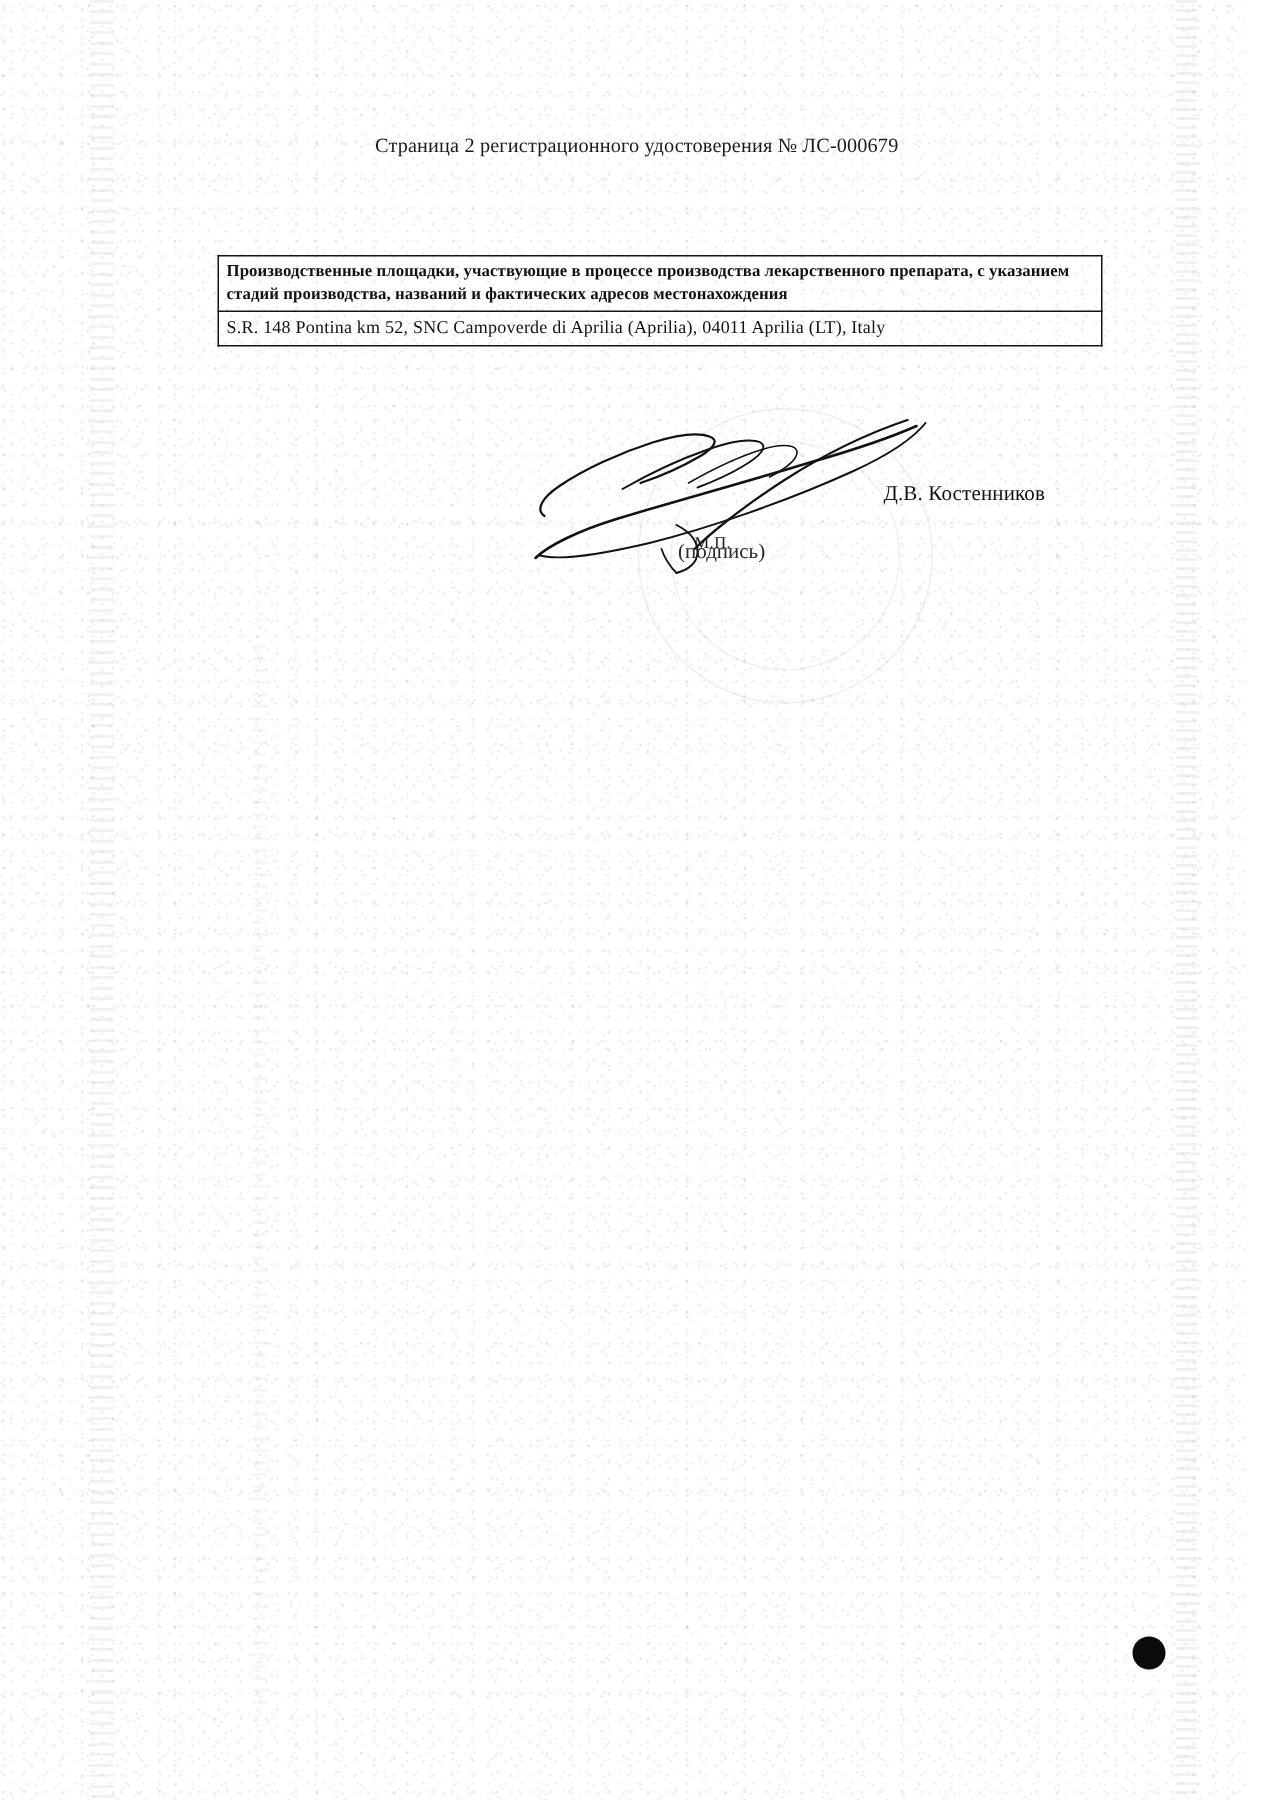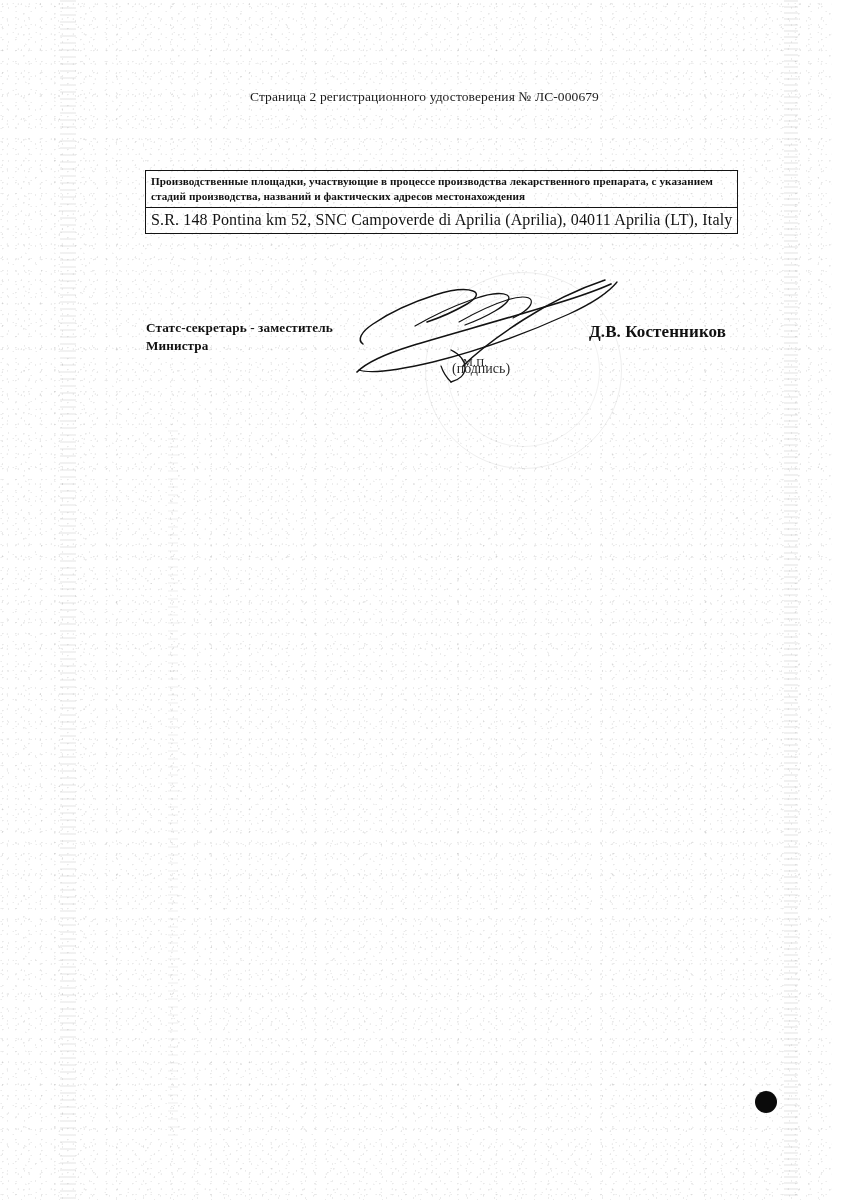--- a/index.html
+++ b/index.html
@@ -131,43 +131,43 @@
   }
   .company-cell {
     font-size: 12px;
     font-weight: 600;
     text-align: right;
     white-space: nowrap;
     border-left: none !important;
     letter-spacing: 0.1px;
   }
   .addr-cell {
-    font-size: 16px;
+    font-size: 12px;
     white-space: nowrap;
     letter-spacing: 0.15px;
   }
 
   
   .sig-title {
     position: absolute;
     left: 146px;
     top: 319px;
     font-size: 13.2px;
     font-weight: bold;
     line-height: 1.35;
     width: 230px;
     color: #111111;
     letter-spacing: 0.1px;
   }
   .sig-name {
     position: absolute;
     left: 589px;
     top: 322px;
-    font-size: 17px;
-    font-weight: bold;
+    font-size: 14px;
+    font-weight: normal;
     white-space: nowrap;
     color: #111111;
     letter-spacing: 0.1px;
   }
   .sig-caption {
     position: absolute;
     left: 452px;
     top: 361px;
     font-size: 14px;
     color: #2a2a2a;
@@ -255,20 +255,19 @@
       <path d="M60,48 C74,40 96,29 116,22 C132,16 146,14 152,17 C157,20 152,26 140,33 C130,39 118,44 110,47" stroke-width="1.3"></path>
       <path d="M104,44 C118,36 136,27 152,22 C164,18 174,18 176,22 C178,27 170,34 158,40" stroke-width="1.1"></path>
       <path d="M2,94 C10,86 30,76 56,68 C92,57 140,44 186,30 C214,22 238,14 256,6" stroke-width="1.7"></path>
       <path d="M4,92 C16,96 44,92 78,84 C118,74 170,56 214,36 C238,25 254,14 262,4" stroke-width="1.3"></path>
       <path d="M96,72 C104,76 110,82 110,90 C110,97 104,102 96,104" stroke-width="1.3"></path>
       <path d="M108,88 C118,78 140,60 168,42 C196,24 226,10 250,2" stroke-width="1.5"></path>
       <path d="M96,104 C92,100 88,94 86,88" stroke-width="1.2"></path>
     </g>
   </svg>
 
-  <div class="sig-title">Статс-секретарь - заместитель Министра</div>
   <div class="sig-name">Д.В. Костенников</div>
   <div class="sig-caption">(подпись)</div>
   <div class="seal-mark">М.П.</div>
 
   <div class="punch-dot"></div>
 
 </div>
 
 </body></html>

